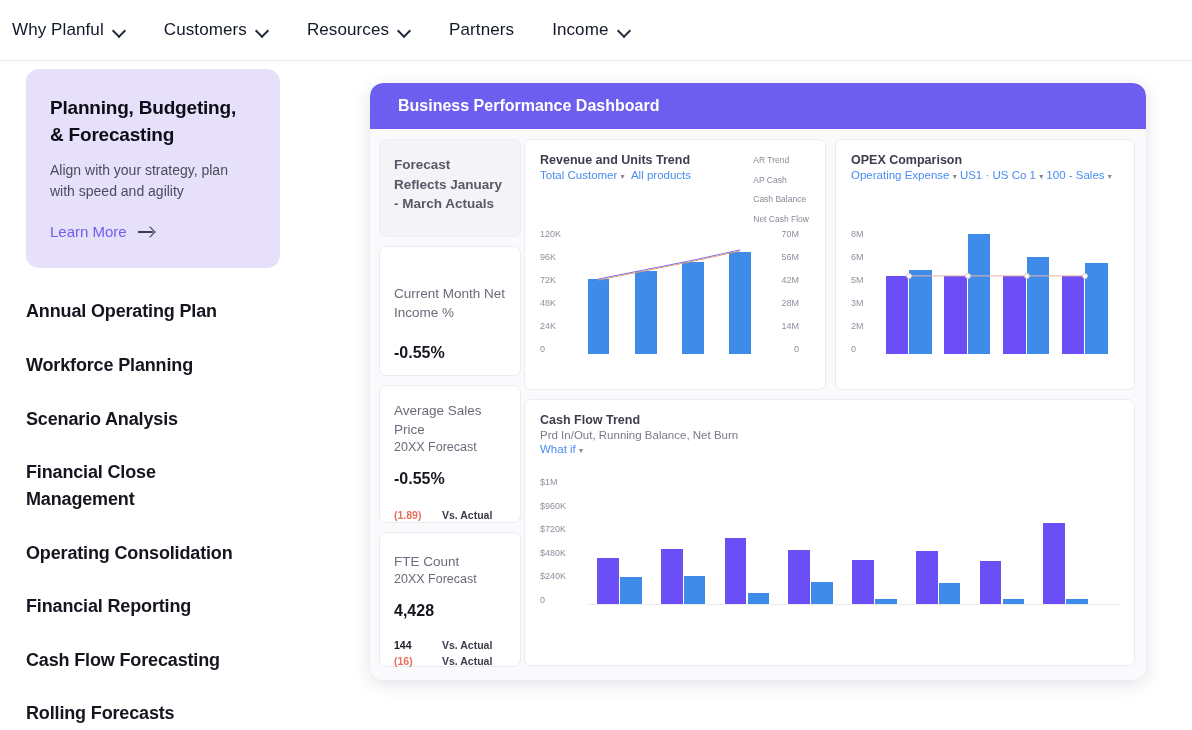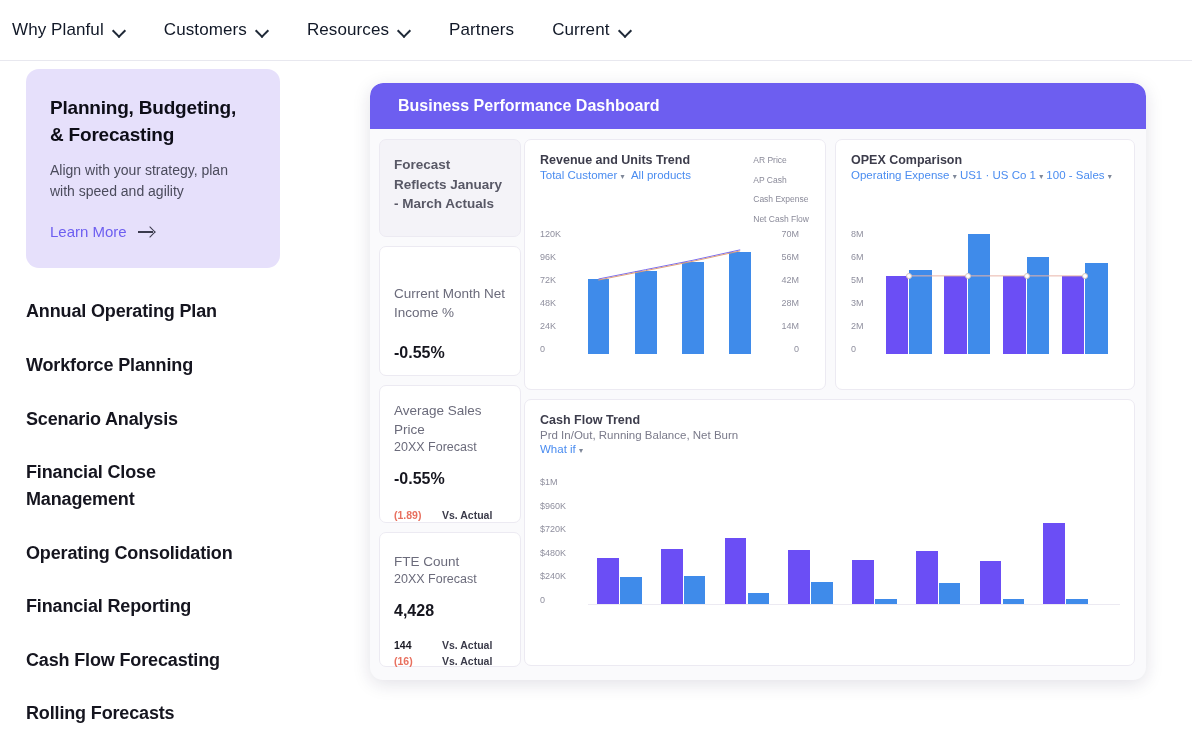--- a/index.html
+++ b/index.html
@@ -158,21 +158,21 @@
     <span class="chev"></span>
   </div>
   <div class="nav-item">
     <span>Resources</span>
     <span class="chev"></span>
   </div>
   <div class="nav-item">
     <span>Partners</span>
   </div>
   <div class="nav-item">
-    <span>Current</span>
+    <span>Income</span>
     <span class="chev"></span>
   </div>
 </div>
 
 <div class="page">
 
   <div class="sidebar">
 
     <div class="promo">
       <div class="promo-title">Planning, Budgeting, &amp; Forecasting</div>
@@ -250,23 +250,23 @@
 
             <div class="card chart-card" style="width:302px;height:251px">
               <div class="ch-title">Revenue and Units Trend</div>
               <div class="ch-sub link">
                 <span>Total Customer</span>
                 <span class="caret">▾</span>
                 &nbsp;<span>All products</span>
               </div>
 
               <div class="legend">
-                <div>AR Price</div>
+                <div>AR Trend</div>
                 <div>AP Cash</div>
-                <div>Cash Expense</div>
+                <div>Cash Balance</div>
                 <div>Net Cash Flow</div>
               </div>
 
               <div class="plot" id="plot-rev" style="margin-top:48px;height:125px">
                 <div class="yaxis">
                   <span>120K</span>
                   <span>96K</span>
                   <span>72K</span>
                   <span>48K</span>
                   <span>24K</span>

